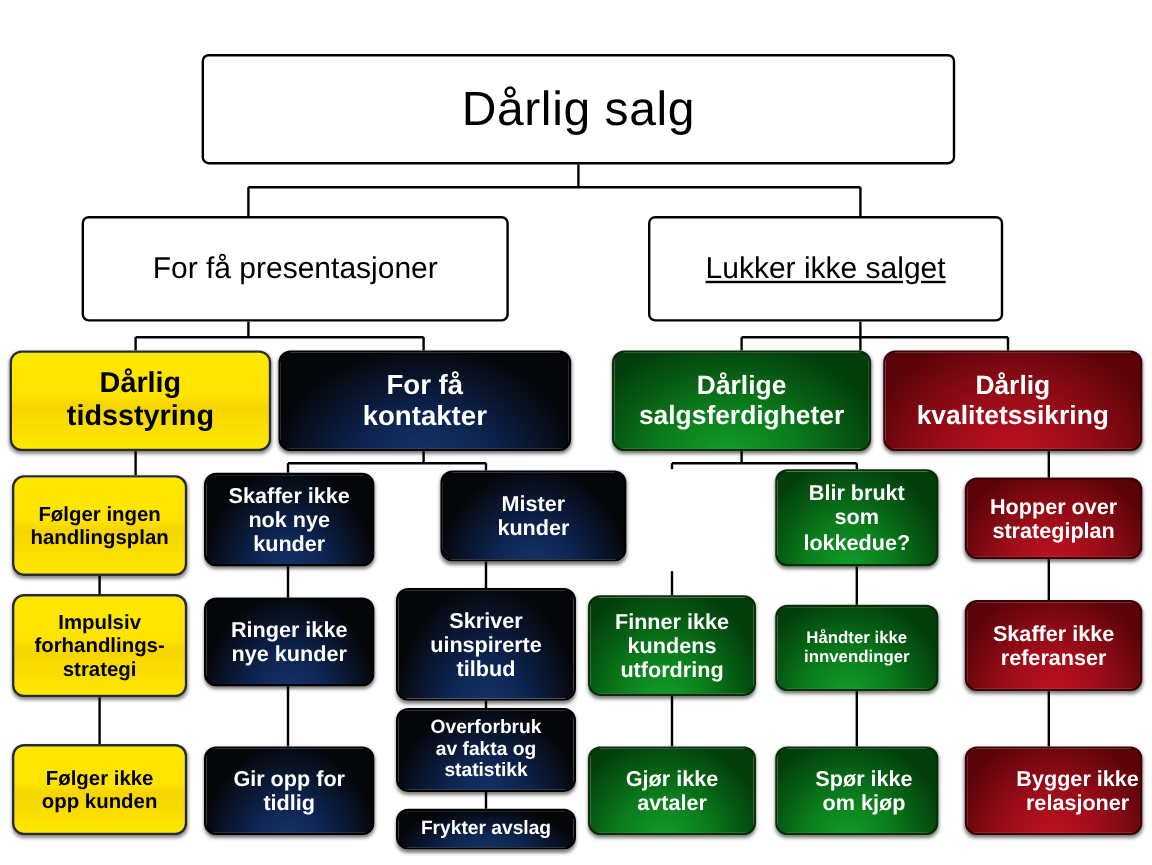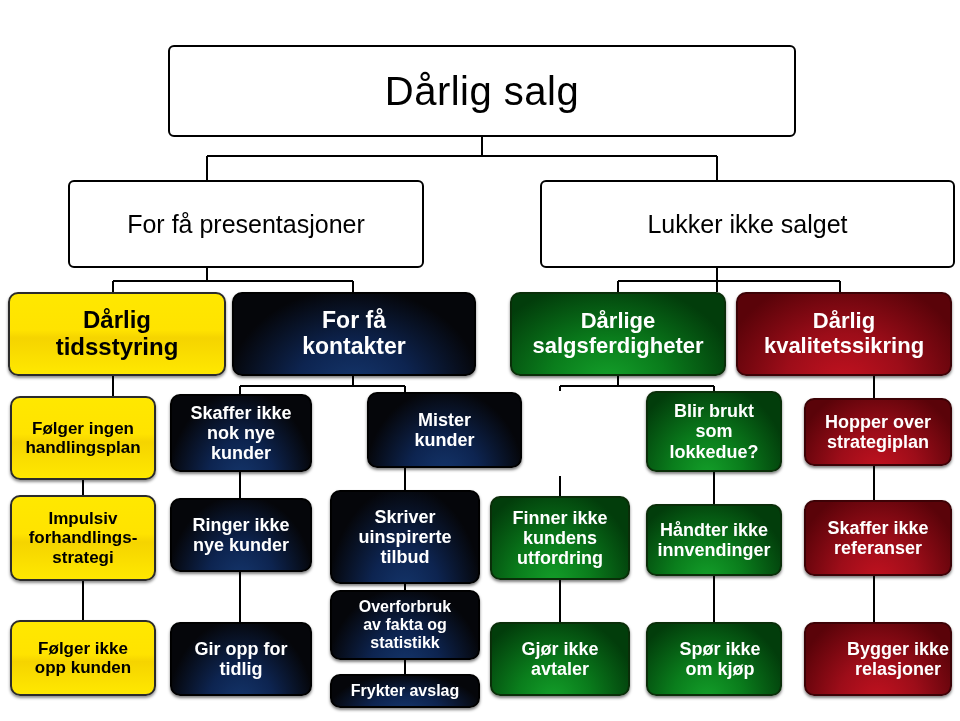--- a/index.html
+++ b/index.html
@@ -125,21 +125,21 @@
     </g>
   </svg>
 
   <div class="node white root" style="left:168px;top:45px;width:628px;height:92px;">
     <span>Dårlig salg</span>
   </div>
 
   <div class="node white lvl2" style="left:68px;top:180px;width:356px;height:88px;">
     <span>For få presentasjoner</span>
   </div>
-  <div class="node white lvl2" style="left:540px;top:180px;width:415px;height:88px;">
+  <div class="node white lvl2" style="left:540px;top:180px;width:296px;height:88px;text-decoration:underline;">
     <span>Lukker ikke salget</span>
   </div>
 
   <div class="node yellow" style="left:8px;top:292px;width:218px;height:84px;font-size:24px;">
     <span>Dårlig
 tidsstyring</span>
   </div>
   <div class="node yellow" style="left:10px;top:396px;width:146px;height:84px;font-size:17px;">
     <span>Følger  ingen
 handlingsplan</span>
@@ -202,21 +202,21 @@
   <div class="node green" style="left:490px;top:622px;width:140px;height:74px;font-size:18px;">
     <span>Gjør ikke
 avtaler</span>
   </div>
 
   <div class="node green" style="left:646px;top:391px;width:136px;height:81px;font-size:18px;">
     <span>Blir brukt
 som
 lokkedue?</span>
   </div>
-  <div class="node green" style="left:646px;top:504px;width:136px;height:72px;font-size:18px;">
+  <div class="node green" style="left:646px;top:504px;width:136px;height:72px;font-size:14px;">
     <span>Håndter ikke
 innvendinger</span>
   </div>
   <div class="node green" style="left:646px;top:622px;width:136px;height:74px;font-size:18px;padding-left:12px;">
     <span>Spør ikke
 om kjøp</span>
   </div>
 
   <div class="node red" style="left:736px;top:292px;width:216px;height:84px;font-size:22px;">
     <span>Dårlig

